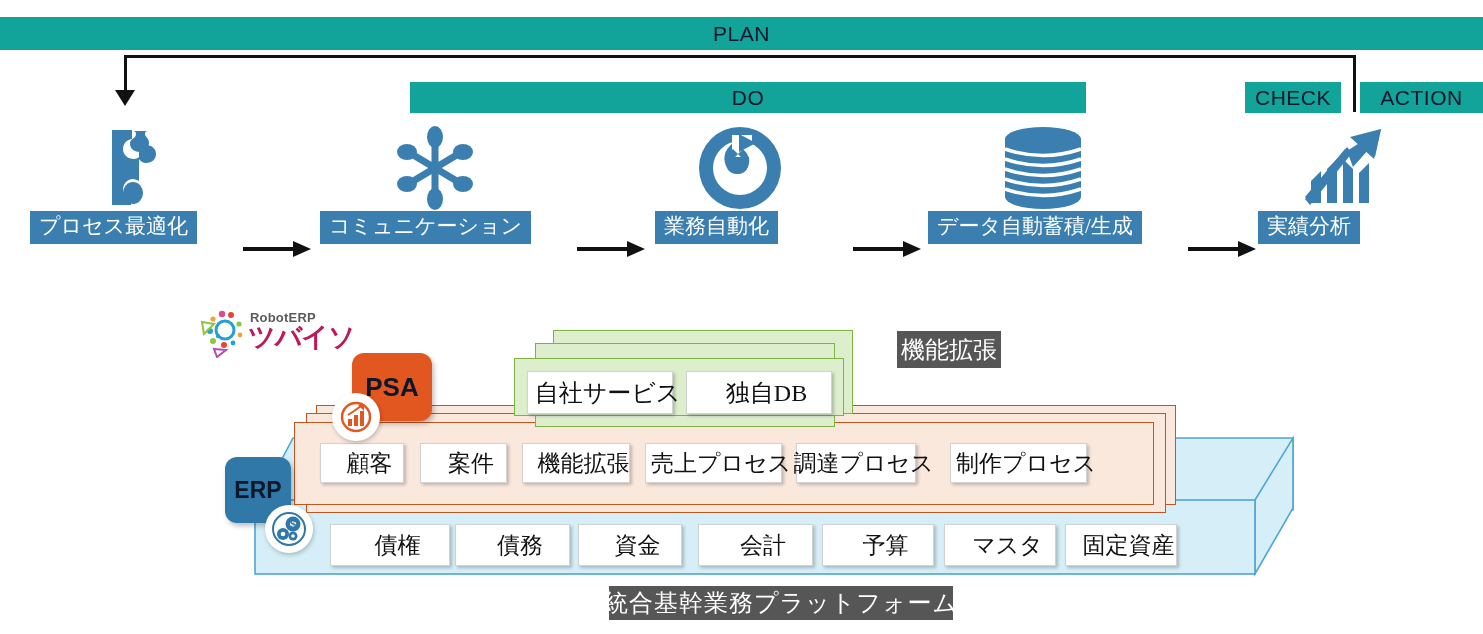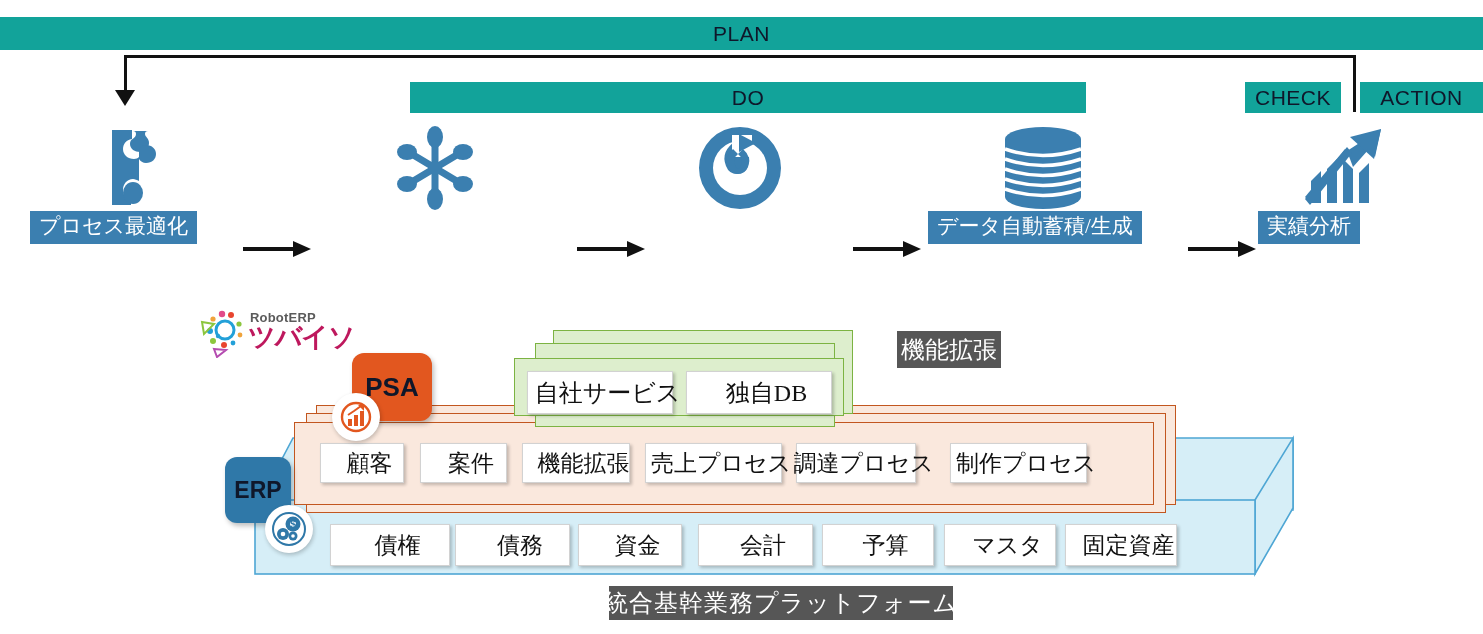--- a/index.html
+++ b/index.html
@@ -197,37 +197,39 @@
         <ellipse cx="48" cy="12" rx="8" ry="11"></ellipse>
         <ellipse cx="48" cy="74" rx="8" ry="11"></ellipse>
         <ellipse cx="20" cy="27" rx="10" ry="8"></ellipse>
         <ellipse cx="76" cy="59" rx="10" ry="8"></ellipse>
         <ellipse cx="20" cy="59" rx="10" ry="8"></ellipse>
         <ellipse cx="76" cy="27" rx="10" ry="8"></ellipse>
         <circle cx="48" cy="43" r="7"></circle>
       </g>
     </svg>
   </div>
+  <div class="step-label">コミュニケーション</div>
 </div>
 
 <svg class="abs flow-arrow" style="left:577px; top:240px;" viewBox="0 0 68 18">
   <line x1="0" y1="9" x2="52" y2="9" stroke="#111" stroke-width="4"></line>
   <polygon points="50,1 68,9 50,17" fill="#111"></polygon>
 </svg>
 
 <div class="abs step" style="left:655px; top:125px; width:170px;">
   <div class="step-icon">
     <svg width="96" height="86" viewBox="0 0 96 86">
       <path fill="#3b7fb0" d="M48 2 a41 41 0 1 0 41 41 a41 41 0 0 0 -41 -41 z m0 14 a27 27 0 1 1 -27 27 a27 27 0 0 1 27 -27 z"></path>
       <path fill="#3b7fb0" d="M44 16 q-16 10 -10 25 q3 8 11 8 q8 0 11 -8 q4 -10 -4 -16 l8 -3 l-6 -12 z"></path>
       <rect x="40" y="10" width="20" height="22" fill="#ffffff"></rect>
       <path fill="#3b7fb0" d="M47 9 l17 9 l-17 9 z"></path>
       <path fill="#3b7fb0" d="M41 24 q-9 8 -5 18 q3 7 10 7 q7 0 10 -7 q4 -10 -5 -18 l-5 5 q6 5 3 11 q-1 4 -3 4 q-2 0 -3 -4 q-3 -6 3 -11 z"></path>
     </svg>
   </div>
+  <div class="step-label">業務自動化</div>
 </div>
 
 <svg class="abs flow-arrow" style="left:853px; top:240px;" viewBox="0 0 68 18">
   <line x1="0" y1="9" x2="52" y2="9" stroke="#111" stroke-width="4"></line>
   <polygon points="50,1 68,9 50,17" fill="#111"></polygon>
 </svg>
 
 <div class="abs step" style="left:928px; top:125px; width:230px;">
   <div class="step-icon">
     <svg width="96" height="86" viewBox="0 0 96 86">

